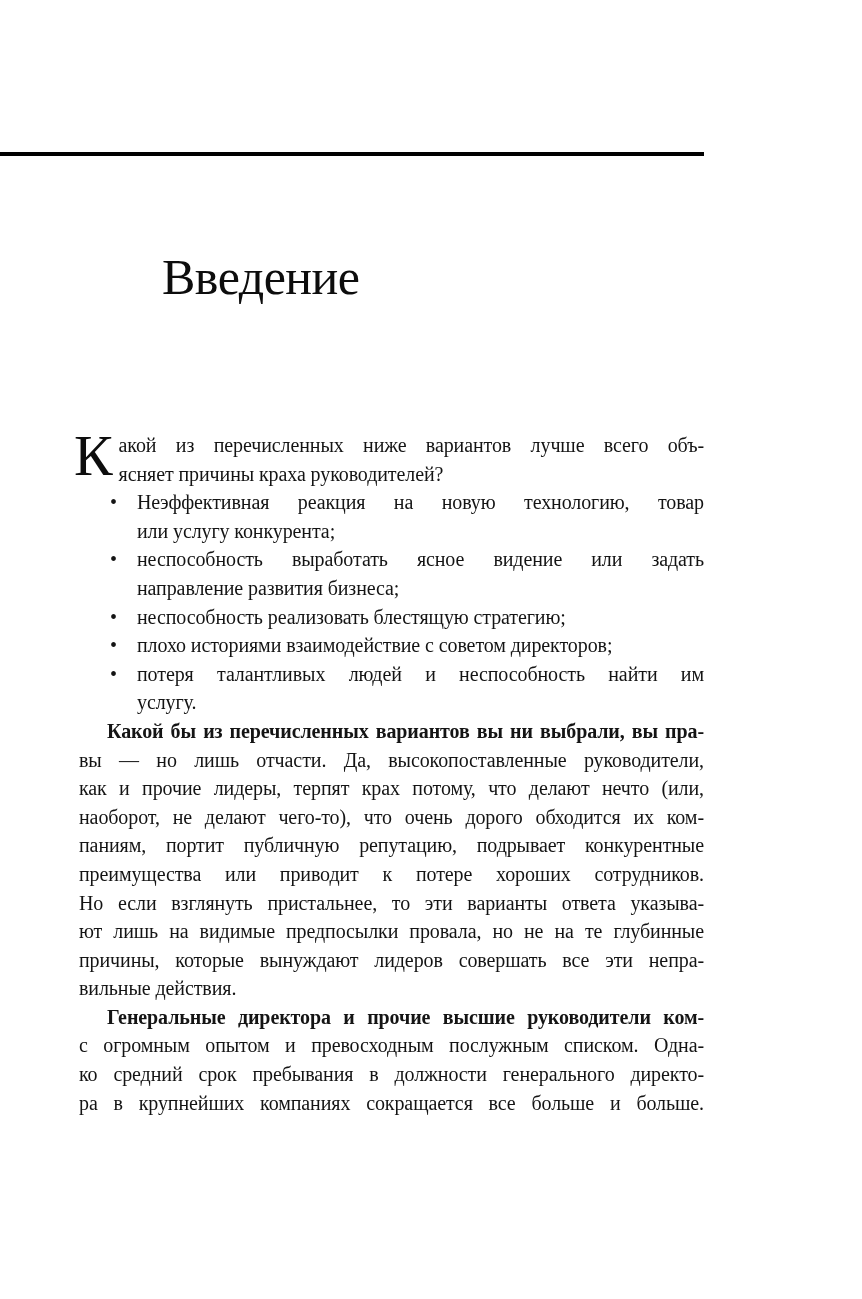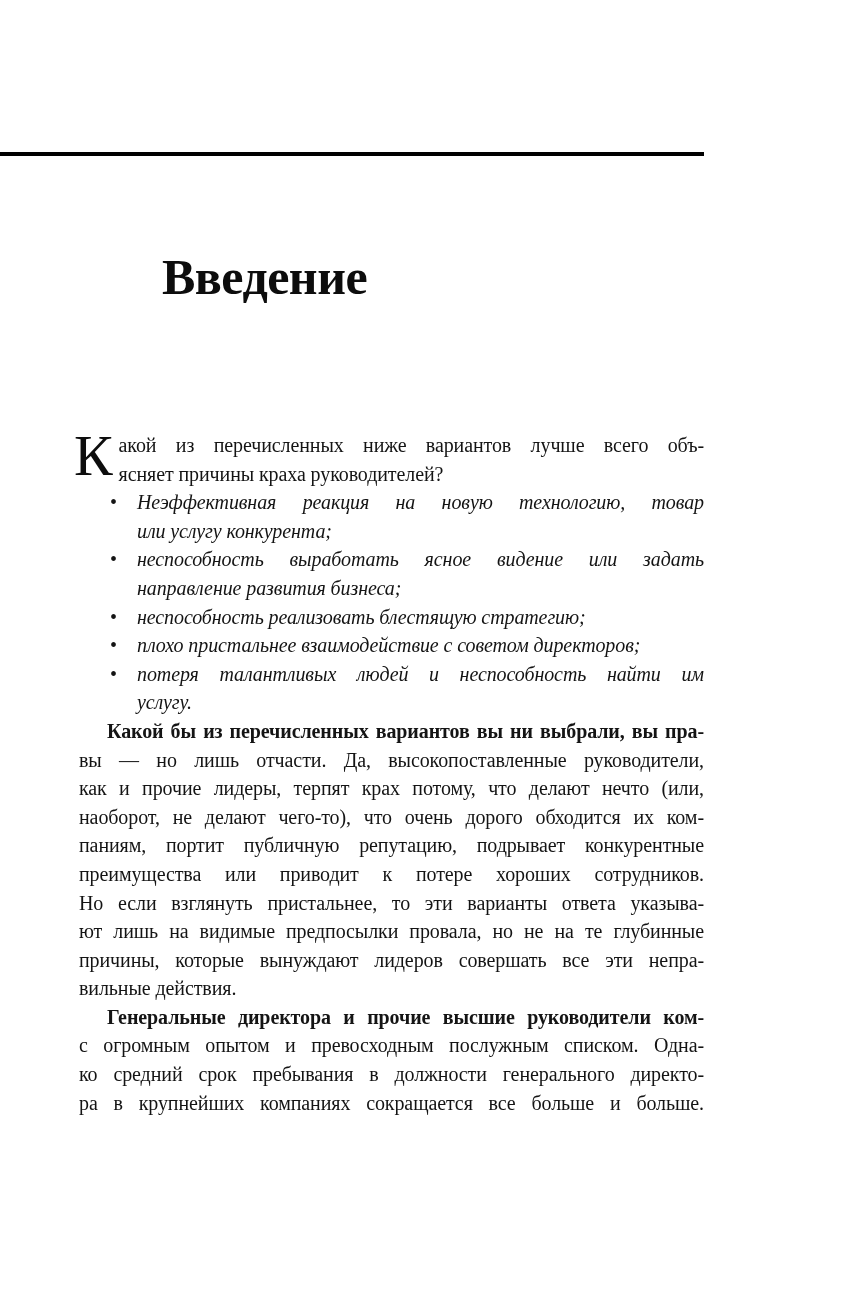--- a/index.html
+++ b/index.html
@@ -21,21 +21,21 @@
     top: 152px;
     width: 704px; height: 4px;
     background: #000000;
   }
   .chapter-title {
     position: absolute;
     left: 162px; top: 252px;
     margin: 0;
     font-size: 50px;
     line-height: 50px;
-    font-weight: 700;
+    font-weight: 400;
     letter-spacing: -0.5px;
     color: #0d0d0d;
     white-space: nowrap;
   }
   .body-text {
     position: absolute;
     left: 79px; top: 431px;
     width: 625px;
     font-size: 20px;
     letter-spacing: -0.1px;
@@ -65,21 +65,21 @@
     color: #0d0d0d;
   }
   .bullets { margin: 0; }
   .bullet-item { position: relative; }
   .bullet-marker {
     position: absolute;
     left: 31px; top: 0;
     height: 28.6px; line-height: 28.6px;
     font-size: 20px;
   }
-  .bullet-lines { margin-left: 58px; font-style: italic; }
+  .bullet-lines { margin-left: 58px; }
 </style>
 </head>
 <body style="background: rgb(255, 255, 255);">
 
 <div class="page">
   <div class="chapter-rule" style="background: rgb(0, 0, 0);"></div>
   <h1 class="chapter-title">Введение</h1>
   <div class="body-text" style="color: rgb(20, 20, 20);">
       <div class="para">
         <div class="line"><span class="dropcap">К</span>акой из перечисленных ниже вариантов лучше всего объ-</div>
@@ -102,21 +102,21 @@
         </div>
         <div class="bullet-item">
           <span class="bullet-marker">•</span>
           <div class="bullet-lines">
             <div class="line last">неспособность реализовать блестящую стратегию;</div>
           </div>
         </div>
         <div class="bullet-item">
           <span class="bullet-marker">•</span>
           <div class="bullet-lines">
-            <div class="line last">плохо пристальнее взаимодействие с советом директоров;</div>
+            <div class="line last">плохо историями взаимодействие с советом директоров;</div>
           </div>
         </div>
         <div class="bullet-item">
           <span class="bullet-marker">•</span>
           <div class="bullet-lines">
             <div class="line">потеря талантливых людей и неспособность найти им</div>
             <div class="line last">услугу.</div>
           </div>
         </div>
       </div>

